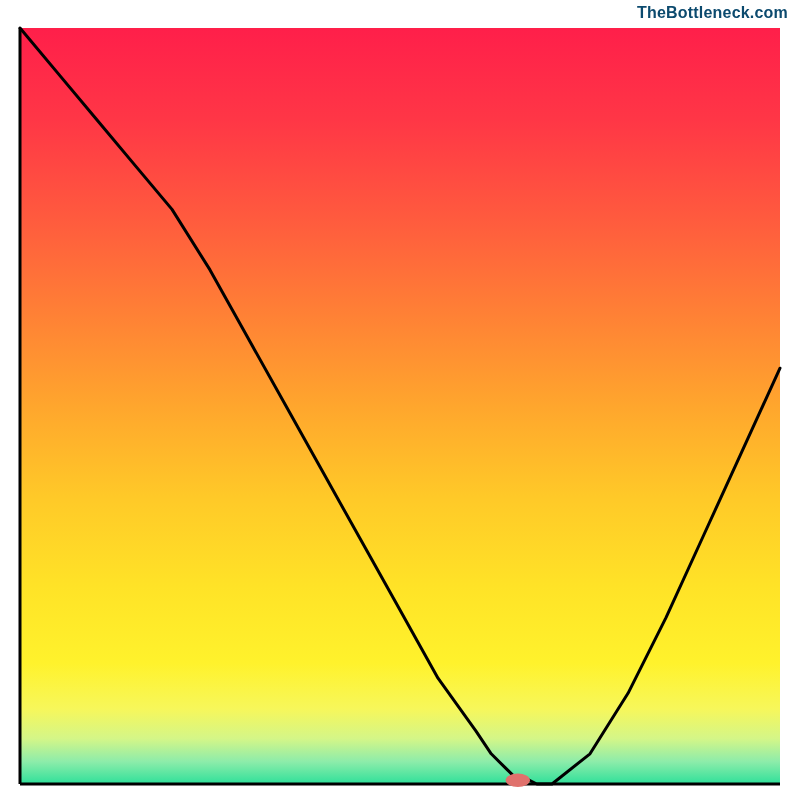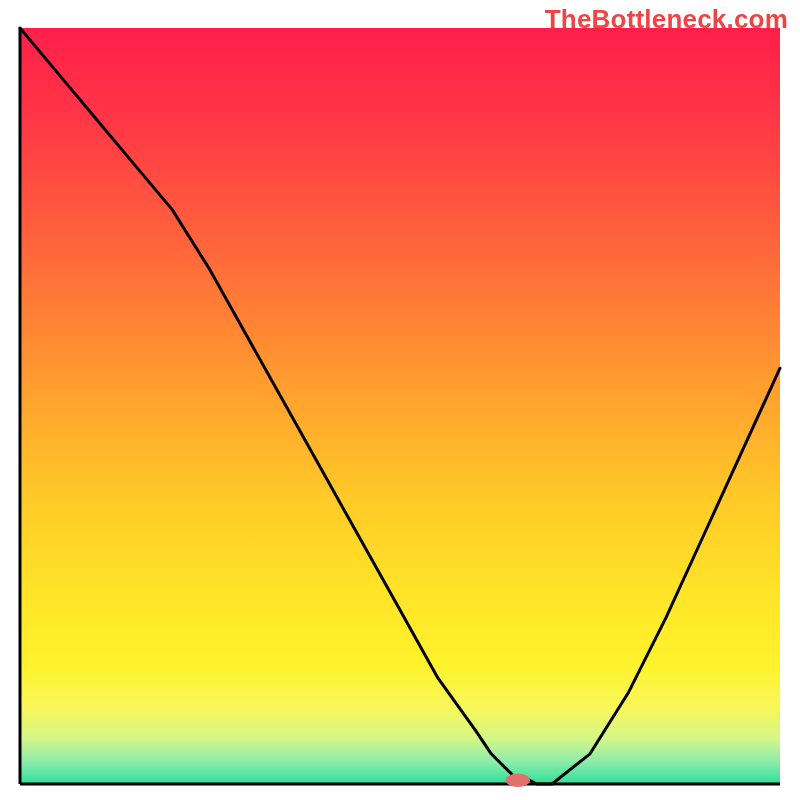--- a/index.html
+++ b/index.html
@@ -13,23 +13,23 @@
   .chart-container {
     position: relative;
     width: 800px;
     height: 800px;
   }
   .watermark {
     position: absolute;
     top: 4px;
     right: 12px;
     font-family: Arial, Helvetica, sans-serif;
-    font-size: 26px;
+    font-size: 16px;
     font-weight: bold;
-    color: #ef4444;
+    color: #0c4a6e;
     letter-spacing: 0.2px;
     z-index: 10;
   }
   svg {
     display: block;
   }
 </style>
 </head>
 <body>
 

